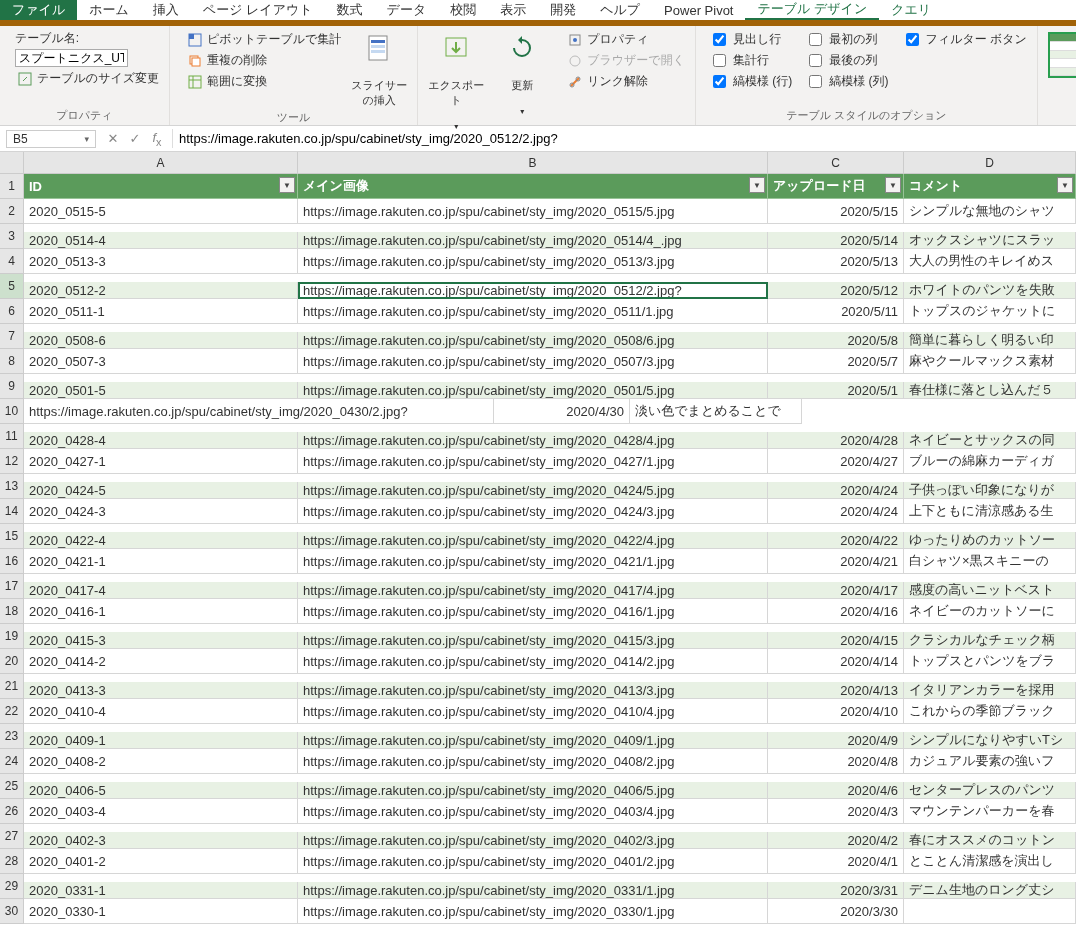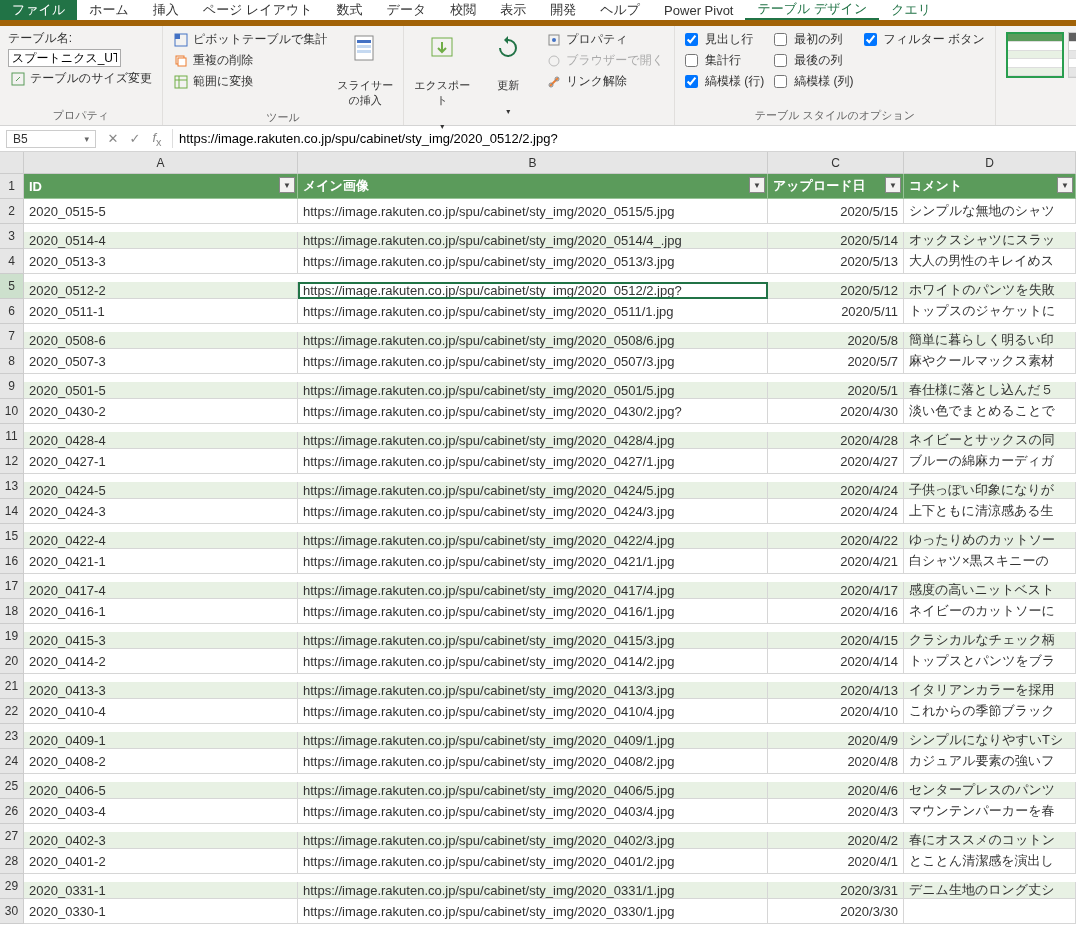--- a/index.html
+++ b/index.html
@@ -10,21 +10,21 @@
 .ribbon-tab { padding:4px 12px; font-size:13px; cursor:pointer; display:flex; align-items:center; }
 .ribbon-tab.file { background:#217346; color:#fff; font-weight:normal; }
 .ribbon-tab.active { color:#217346; border-bottom:2px solid #217346; }
 .ribbon-tab.design { color:#217346; }
 
 
 .ribbon-body { display:flex; background:#f3f2f1; border-bottom:1px solid #d4d4d4; height:100px; }
 .ribbon-group { display:flex; flex-direction:column; border-right:1px solid #e1dfdd; padding:4px 8px 2px 8px; }
 .ribbon-group-content { flex:1; display:flex; align-items:flex-start; gap:6px; }
 .ribbon-group-label { text-align:center; font-size:11px; color:#666; padding-top:2px; }
-.ribbon-col { display:flex; flex-direction:column; gap:2px; }
+.ribbon-col { display:flex; flex-direction:column; gap:2px;margin-left:7px; }
 .ribbon-btn-sm { display:flex; align-items:center; gap:4px; font-size:12px; padding:1px 2px; white-space:nowrap; cursor:pointer; }
 .ribbon-btn-sm.disabled { color:#aaa; }
 .ribbon-btn-lg { display:flex; flex-direction:column; align-items:center; justify-content:flex-start; gap:14px; width:60px; font-size:11px; text-align:center; cursor:pointer; padding-top:2px; }
 .icon-box { width:16px; height:16px; display:inline-flex; align-items:center; justify-content:center; flex-shrink:0; }
 .icon-box-lg { width:32px; height:32px; display:inline-flex; align-items:center; justify-content:center; }
 input[type=checkbox]{ margin-right:3px; }
 .table-name-input { width:113px; border:1px solid #ababab; font-size:12px; padding:1px 3px; background:#fff; }
 .small-label { font-size:12px; white-space:nowrap; }
 
 
@@ -349,21 +349,20 @@
       </div>
       <div class="row alt-row">
         <div class="row-header">9</div>
         <div class="cell col-A">2020_0501-5</div>
         <div class="cell col-B">https://image.rakuten.co.jp/spu/cabinet/sty_img/2020_0501/5.jpg</div>
         <div class="cell col-C right">2020/5/1</div>
         <div class="cell col-D">春仕様に落とし込んだ５</div>
       </div>
       <div class="row">
         <div class="row-header">10</div>
-        <div class="cell col-A">2020_0430-2</div>
         <div class="cell col-B">https://image.rakuten.co.jp/spu/cabinet/sty_img/2020_0430/2.jpg?</div>
         <div class="cell col-C right">2020/4/30</div>
         <div class="cell col-D">淡い色でまとめることで</div>
       </div>
       <div class="row alt-row">
         <div class="row-header">11</div>
         <div class="cell col-A">2020_0428-4</div>
         <div class="cell col-B">https://image.rakuten.co.jp/spu/cabinet/sty_img/2020_0428/4.jpg</div>
         <div class="cell col-C right">2020/4/28</div>
         <div class="cell col-D">ネイビーとサックスの同</div>

